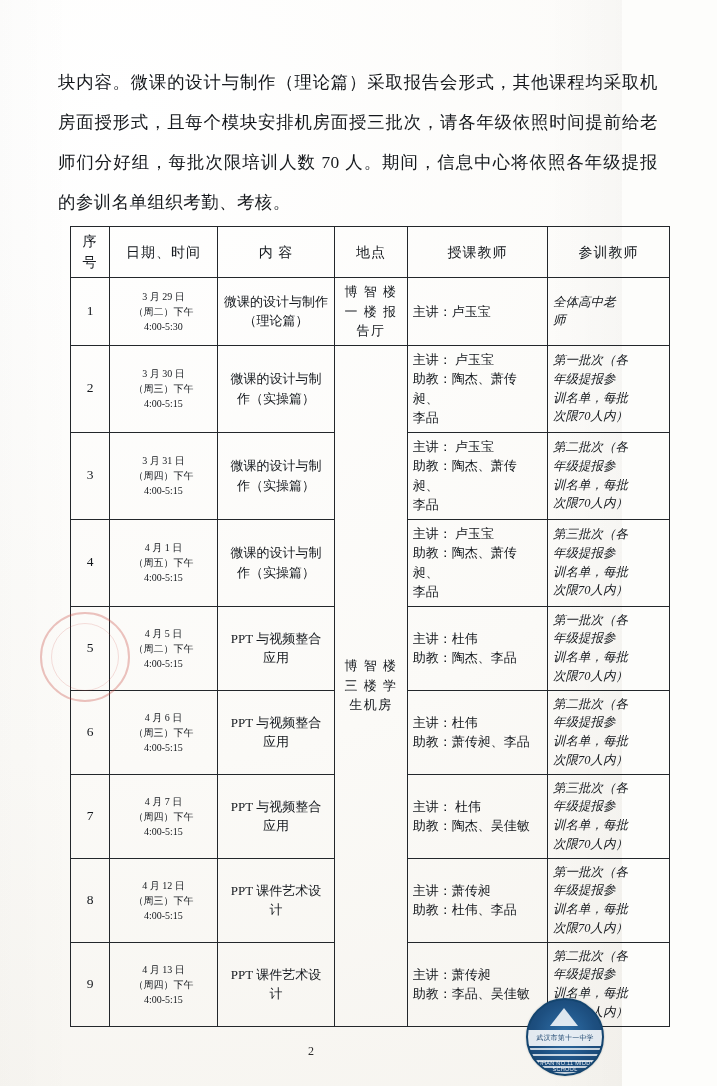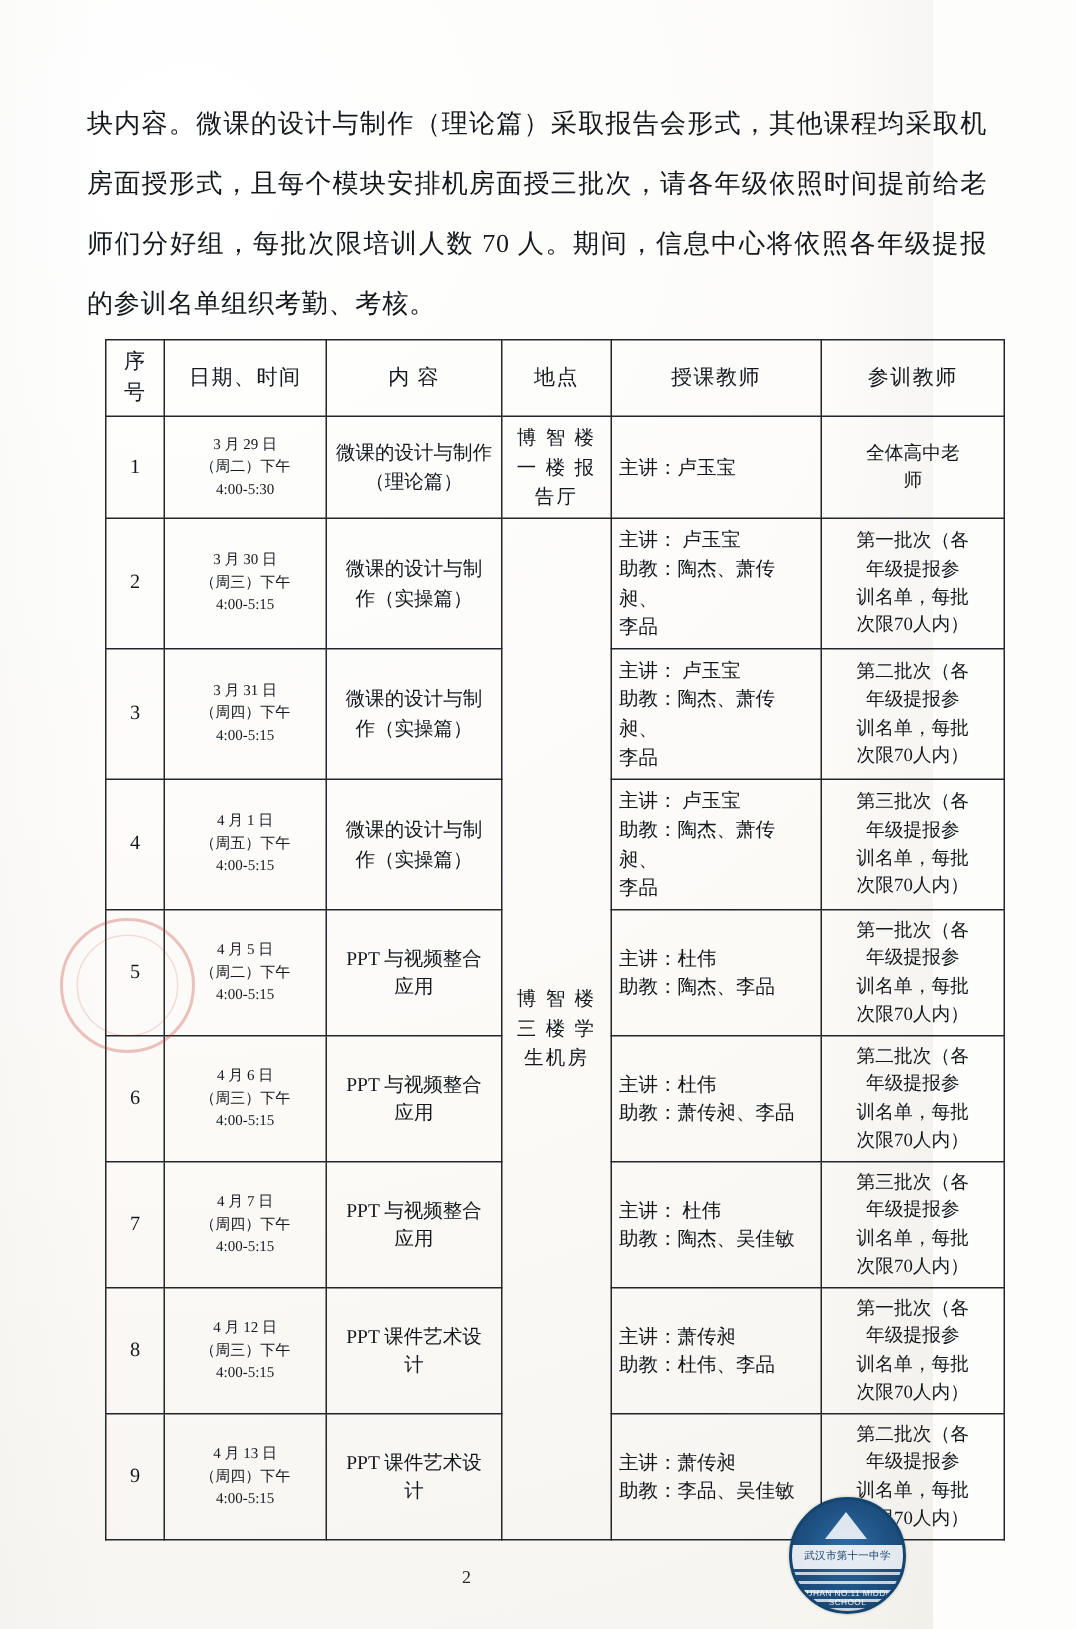--- a/index.html
+++ b/index.html
@@ -98,24 +98,25 @@
     padding-left: 6px;
   }
   td.teach {
     text-align: left;
     font-size: 13px;
     line-height: 1.7;
     padding-left: 9px;
     margin-left: 20px;
   }
   td.train {
-    text-align: center;
+    text-align: left;
     font-size: 12.5px;
     line-height: 1.6;
     padding-left: 6px;
+    font-style: italic;
   }
   .page-number {
     position: absolute;
     left: 0;
     right: 0;
     top: 1044px;
     text-align: center;
     font-size: 12px;
     color: #2a2a2a;
   }

